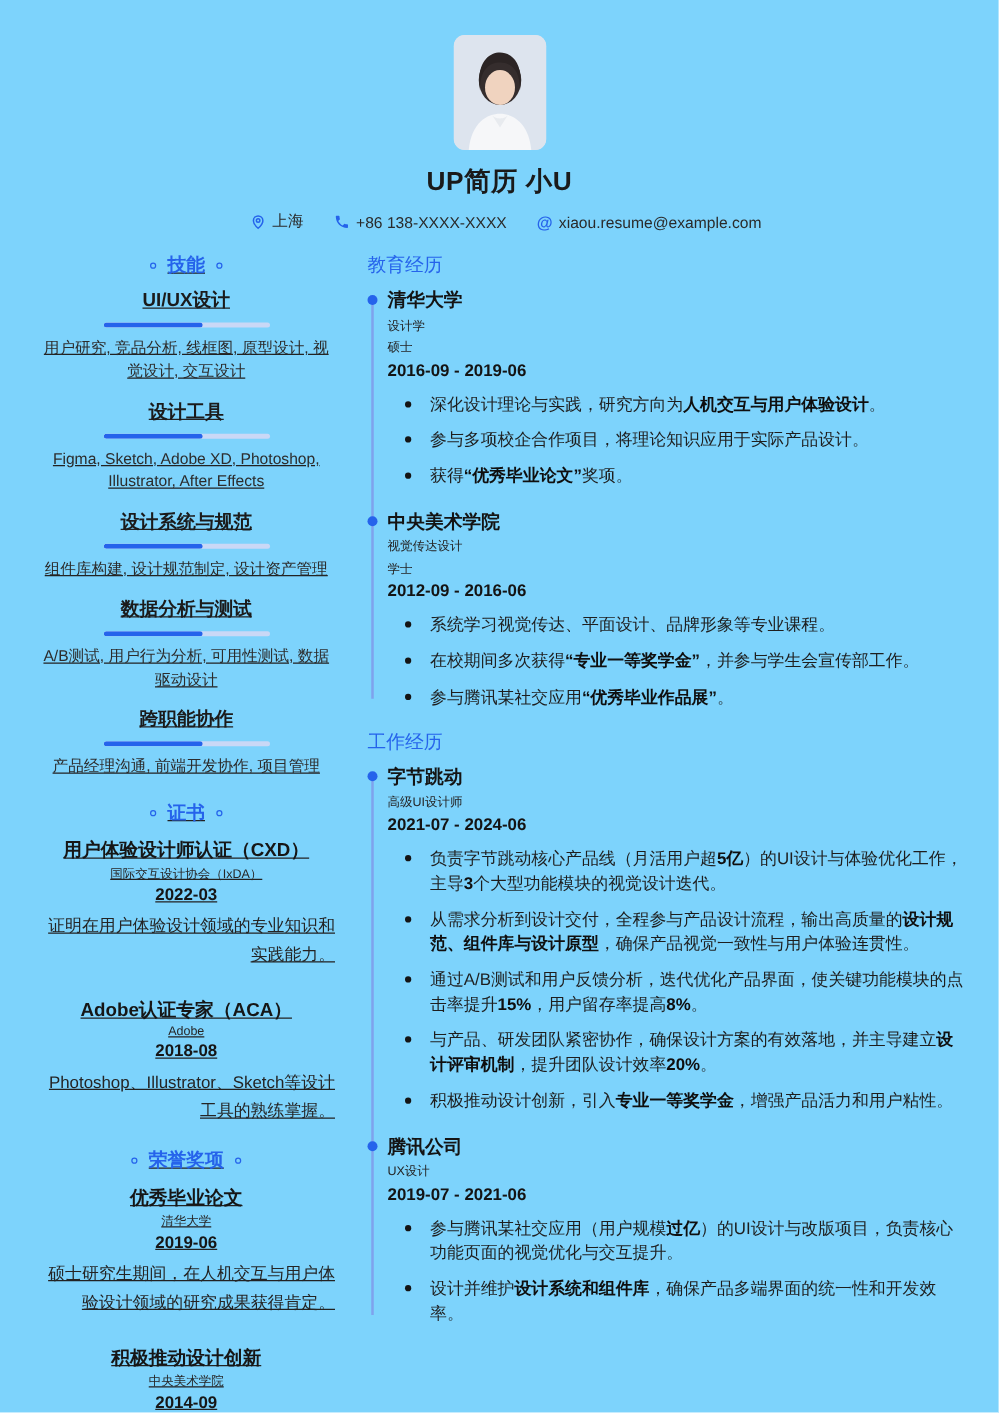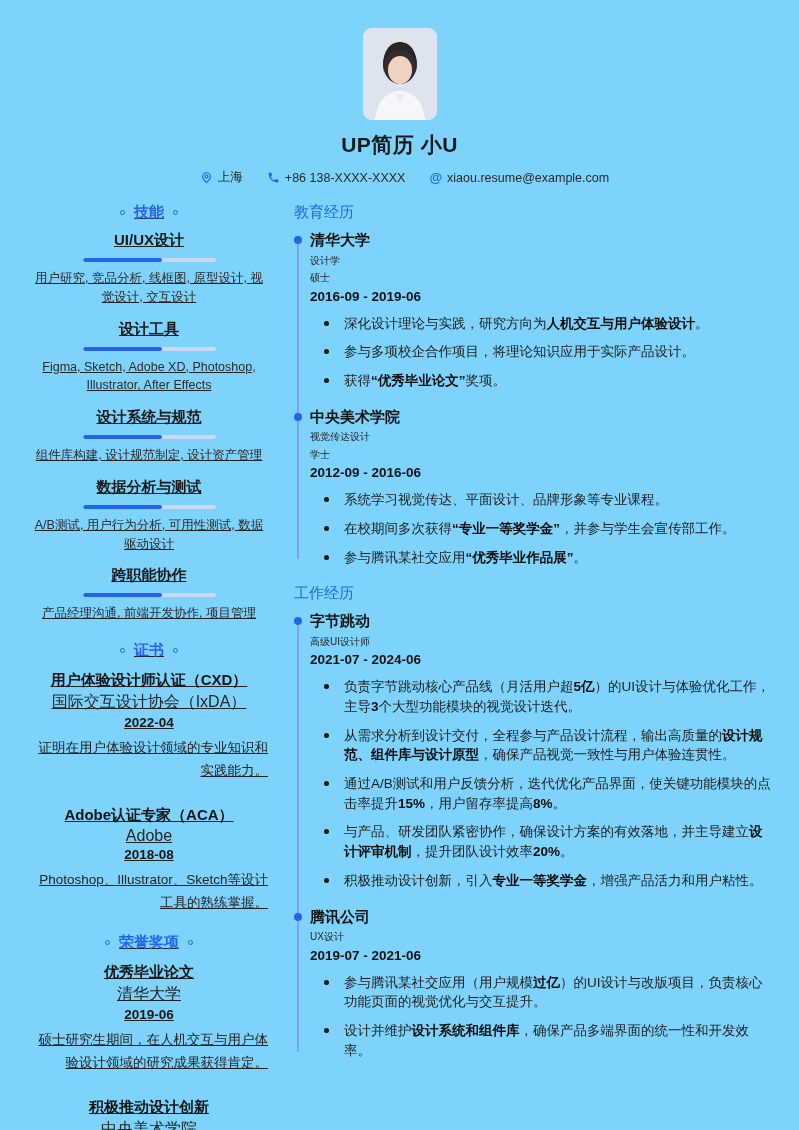--- a/index.html
+++ b/index.html
@@ -41,21 +41,21 @@
   .ring { width: 5px; height: 5px; border: 1.5px solid #2563eb; border-radius: 50%; display: inline-block; }
 
   .skill { text-align: center; margin-bottom: 7px; }
   .skill-name { font-size: 15px; font-weight: 700; color: #1b1b1b; padding-top: 6px; margin-bottom: 8px; }
   .skill-bar { width: 133px; height: 4px; border-radius: 2px; background: #c9d8f6; margin: 0 auto 7px; overflow: hidden; }
   .skill-fill { height: 100%; border-radius: 2px; background: #2563eb; }
   .skill-desc { font-size: 12.5px; color: #2c2c2c; line-height: 1.5; }
 
   .cred { text-align: center; margin-bottom: 15px; }
   .cred-name { font-size: 15px; font-weight: 700; color: #161616; padding-top: 8px; margin-bottom: 2px; }
-  .cred-org  { font-size: 16px; color: #262626; margin-bottom: 2px; }
+  .cred-org  { font-size: 10px; color: #262626; margin-bottom: 2px; }
   .cred-date { font-size: 13.5px; font-weight: 700; color: #161616; margin-bottom: 7px; }
   .cred-desc { font-size: 13.5px; color: #242424; line-height: 1.7; text-align: right; }
 
   
   .rsec { margin-bottom: 13px; }
   .rsec-title { color: #2563eb; font-size: 15px; font-weight: 400; margin-bottom: 9px; }
   .entries { position: relative; padding-left: 16px; }
   .entries::before {
     content: ""; position: absolute; left: 3px; top: 10px; bottom: 8px;
     width: 2px; background: #7fa2ec;
@@ -174,21 +174,21 @@
       <section class="lsec">
         <h2 class="lsec-title">
           <span class="ring"></span>
           <span>证书</span>
           <span class="ring"></span>
         </h2>
         <div id="certs">
             <div class="cred">
               <div class="cred-name">用户体验设计师认证（CXD）</div>
               <div class="cred-org">国际交互设计协会（IxDA）</div>
-              <div class="cred-date">2022-04</div>
+              <div class="cred-date">2022-03</div>
               <div class="cred-desc">证明在用户体验设计领域的专业知识和实践能力。</div>
             </div>
             <div class="cred">
               <div class="cred-name">Adobe认证专家（ACA）</div>
               <div class="cred-org">Adobe</div>
               <div class="cred-date">2018-08</div>
               <div class="cred-desc">Photoshop、Illustrator、Sketch等设计工具的熟练掌握。</div>
             </div>
           </div>
       </section>

